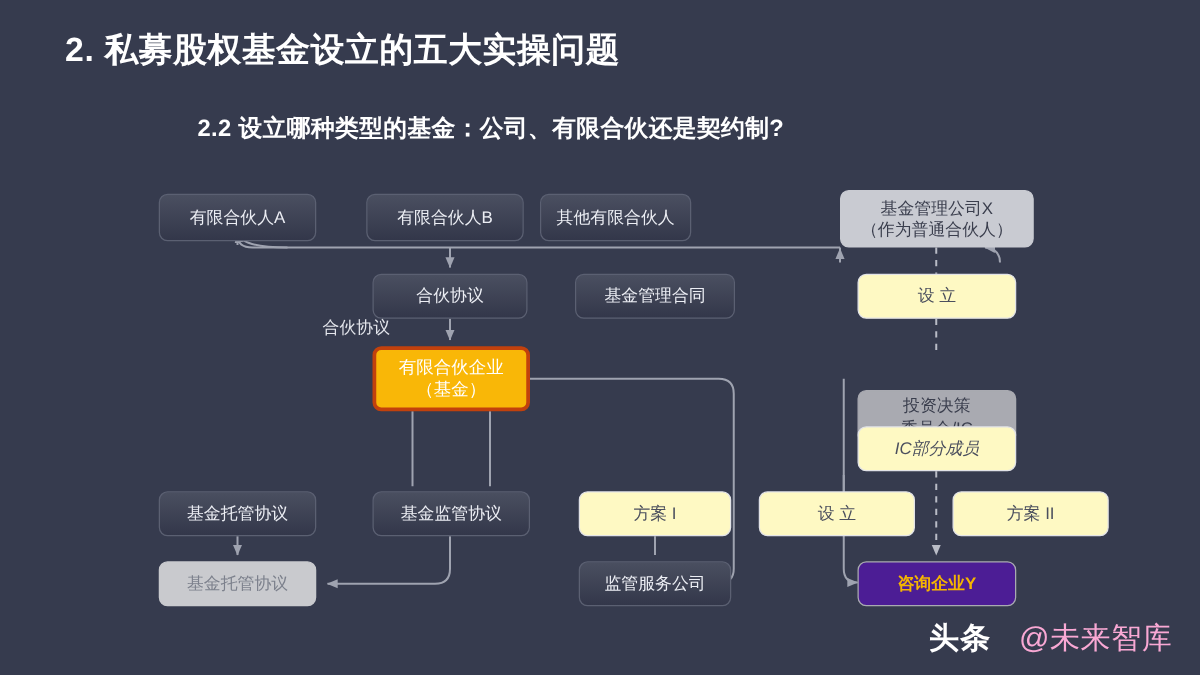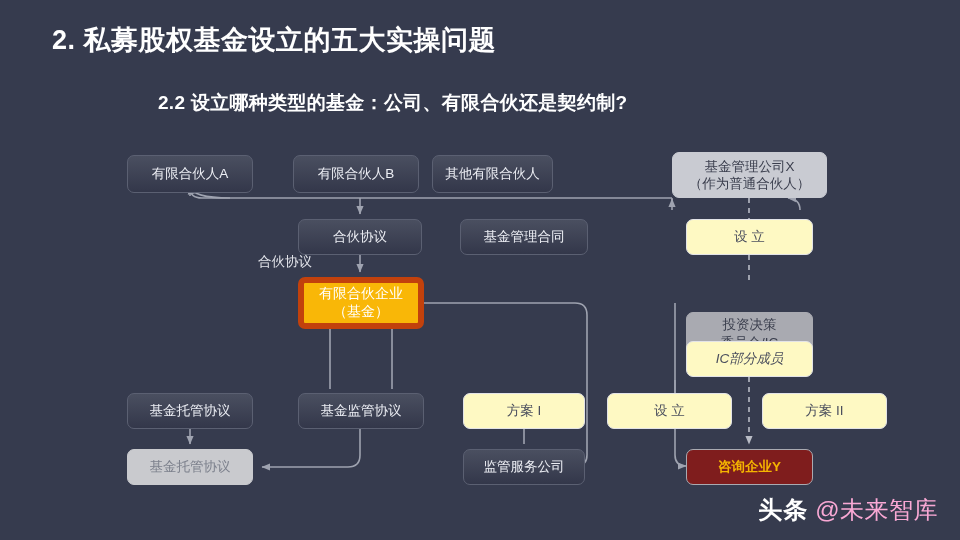--- a/index.html
+++ b/index.html
@@ -51,55 +51,55 @@
     background: #fef9c3;
     color: #4b4f5e;
     border: 1px solid #e2e3e7;
   }
   .node.gray {
     background: #a9aab1;
     color: #3a3e4d;
     border: 1px solid #a9aab1;
   }
   .node.grayband {
-    background: #7f1d1d;
+    background: #4c1d95;
     color: #f5b500;
     font-weight: bold;
     border: 1px solid #a9aab1;
   }
   .node.light-muted {
     background: #c9cace;
     color: #7c808c;
     border: 1px solid #c9cace;
   }
   .node.amber {
     background: #f9b707;
     color: #ffffff;
-    border: 6px solid #c2410c;
+    border: 3px solid #c2410c;
     font-size: 14px;
   }
   .node.outline {
     background: #c9cbd2;
     color: #3a3e4d;
     border: 1px solid #c9cbd2;
   }
 
   
   .freelabel {
     position: absolute;
     font-size: 13.5px;
     color: #e4e6ec;
     white-space: nowrap;
     z-index: 3;
   }
 
   
   #watermark {
     position: absolute; right: 22px; bottom: 14px;
-    display: flex; align-items: baseline; gap: 7px;
+    display: flex; align-items: baseline; gap: 22px;
     z-index: 5;
   }
   #wm-logo { font-size: 24px; font-weight: bold; color: #ffffff; letter-spacing: 1px; }
   #wm-handle { font-size: 24px; color: #f9a8d4; letter-spacing: 0.5px; }
 </style>
 </head>
 <body>
 
 <div id="slide">
 

